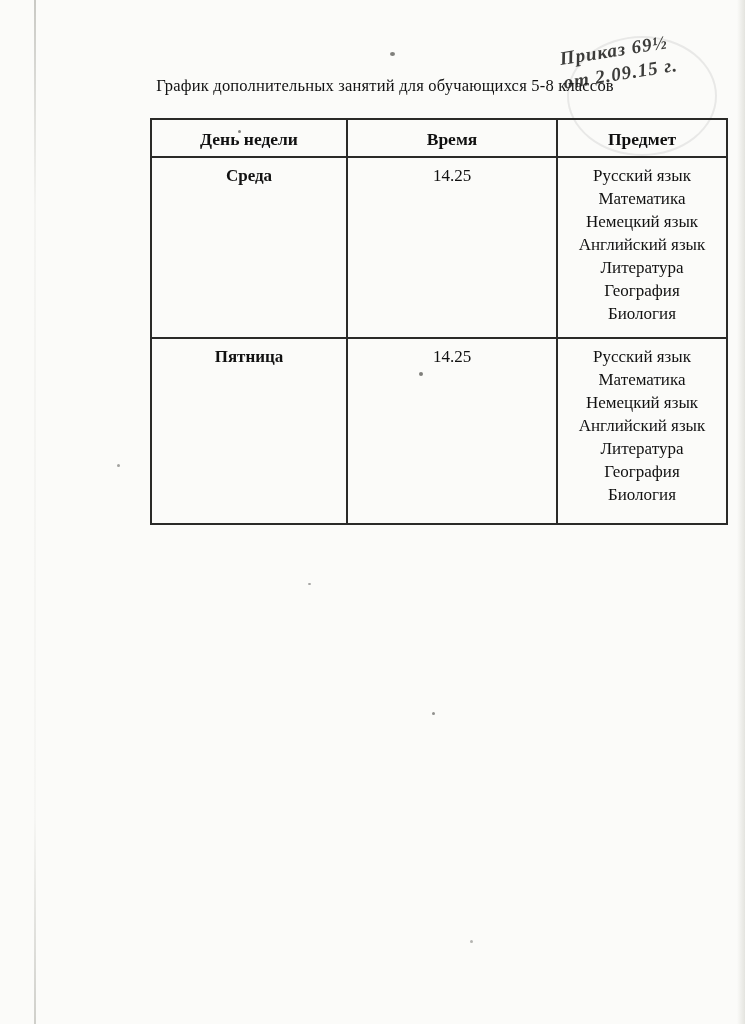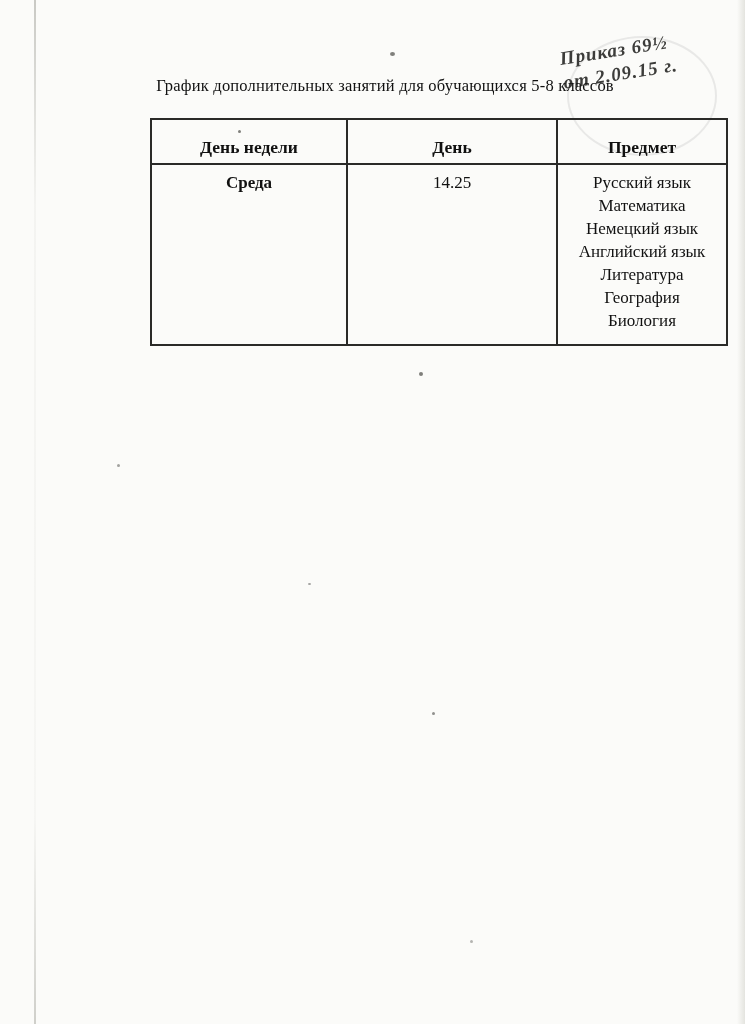--- a/index.html
+++ b/index.html
@@ -75,21 +75,21 @@
     font-size: 17px;
     line-height: 23px;
   }
   col.c-day { width: 196px; }
   col.c-time { width: 210px; }
   col.c-subj { width: 170px; }
   table.schedule th {
     font-weight: bold;
     font-size: 17.5px;
     height: 38px;
-    padding-top: 16px;
+    padding-top: 8px;
   }
   td.day-cell { font-weight: bold; }
   td.subjects-cell { white-space: pre-line; }
   tr.r-monday    td { height: 175px; }
   tr.r-tuesday   td { height: 46px; }
   tr.r-wednesday td { height: 181px; }
   tr.r-thursday  td { height: 135px; }
   tr.r-friday    td { height: 186px; }
 </style>
 </head>
@@ -117,31 +117,42 @@
 
   <table class="schedule">
     <colgroup>
       <col class="c-day">
       <col class="c-time">
       <col class="c-subj">
     </colgroup>
     <thead>
       <tr>
         <th>День недели</th>
-        <th>День</th>
+        <th>Время</th>
         <th>Предмет</th>
       </tr>
     </thead>
     <tbody>
       <tr class="r-wednesday">
         <td class="day-cell">Среда</td>
         <td class="time-cell">14.25</td>
         <td class="subjects-cell">Русский язык
 Математика
 Немецкий язык
 Английский язык
 Литература
 География
 Биология</td>
       </tr>
+      <tr class="r-friday">
+        <td class="day-cell">Пятница</td>
+        <td class="time-cell">14.25</td>
+        <td class="subjects-cell">Русский язык
+Математика
+Немецкий язык
+Английский язык
+Литература
+География
+Биология</td>
+      </tr>
     </tbody>
   </table>
 </div>
 
 </body></html>

